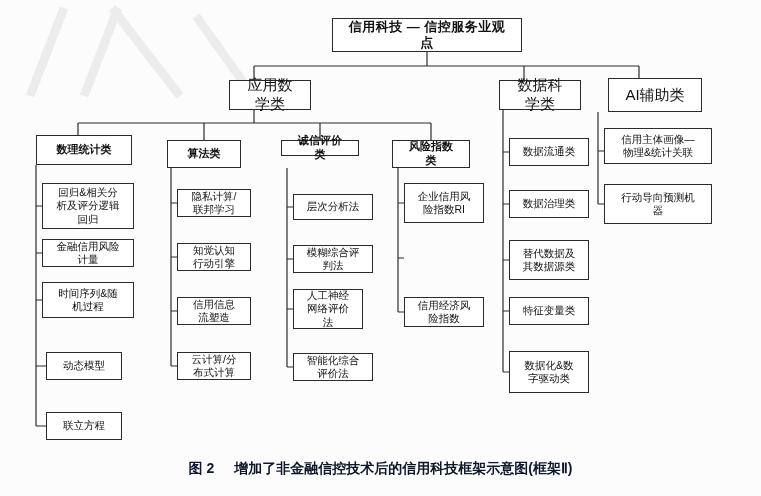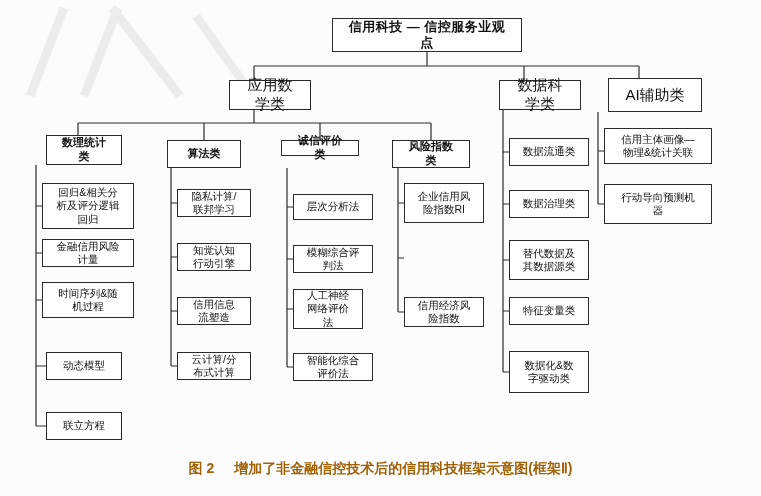--- a/index.html
+++ b/index.html
@@ -15,21 +15,21 @@
     display:flex; align-items:center; justify-content:center;
     text-align:center; background:#ffffff;
     border:1.2px solid #2b2b2b;
     font-size:10.5px; line-height:1.25; padding:1px 12px;
   }
   .node.root { font-size:13px; font-weight:bold; letter-spacing:0.5px; }
   .node.l2 { font-size:15px; font-weight:400;margin-left:16px; }
   .node.l3 { font-size:11px; font-weight:600; }
   .caption {
     position:absolute; left:0; top:460px; width:100%;
-    text-align:center; font-size:14px; font-weight:bold; color:#a16207;
+    text-align:center; font-size:14px; font-weight:bold; color:#0f172a;
   }
   .caption .fig { margin-right:20px; }
 </style>
 </head>
 <body>
 
 <div class="stage">
 
   <svg class="layer" width="761" height="496" aria-hidden="true">
     <g stroke="#e0e0e0" stroke-width="9" fill="none" opacity="0.55">
@@ -51,21 +51,21 @@
       M503,110 V372 M503,152 H509 M503,204 H509 M503,260 H509 M503,311 H509 M503,372 H509
       M598,112 V204 M598,151 H604 M598,204 H604"></path>
   </svg>
 
   <div class="node root" style="left:332px;top:18px;width:190px;height:34px">信用科技 — 信控服务业观点</div>
 
   <div class="node l2" style="left:213px;top:80px;width:82px;height:30px">应用数学类</div>
   <div class="node l2" style="left:483px;top:80px;width:82px;height:30px">数据科学类</div>
   <div class="node l2" style="left:592px;top:78px;width:94px;height:34px">AI辅助类</div>
 
-  <div class="node l3" style="left:46px;top:135px;width:76px;height:30px">数理统计类</div>
+  <div class="node l3" style="left:36px;top:135px;width:96px;height:30px">数理统计类</div>
   <div class="node l3" style="left:167px;top:140px;width:74px;height:28px">算法类</div>
   <div class="node l3" style="left:281px;top:140px;width:78px;height:16px">诚信评价类</div>
   <div class="node l3" style="left:392px;top:140px;width:78px;height:28px">风险指数类</div>
 
   <div class="node" style="left:42px;top:183px;width:92px;height:46px">回归&amp;相关分析及评分逻辑回归</div>
   <div class="node" style="left:42px;top:282px;width:92px;height:36px">时间序列&amp;随机过程</div>
   <div class="node" style="left:42px;top:239px;width:92px;height:28px">金融信用风险计量</div>
   <div class="node" style="left:46px;top:352px;width:76px;height:28px">动态模型</div>
   <div class="node" style="left:46px;top:412px;width:76px;height:28px">联立方程</div>
 

